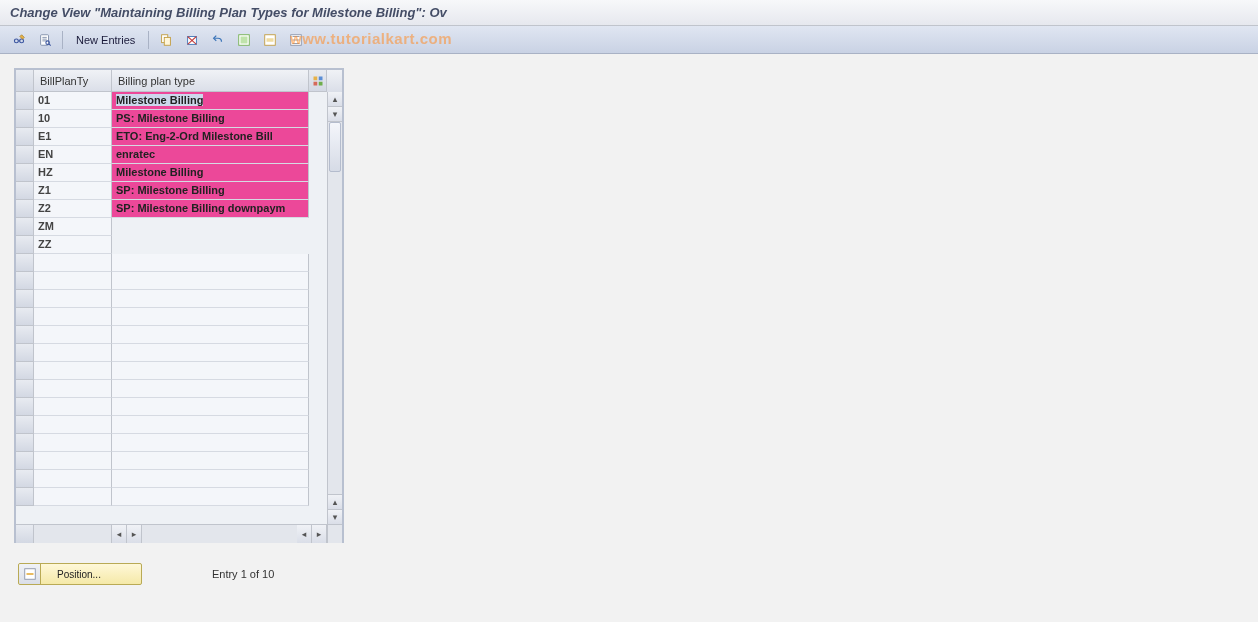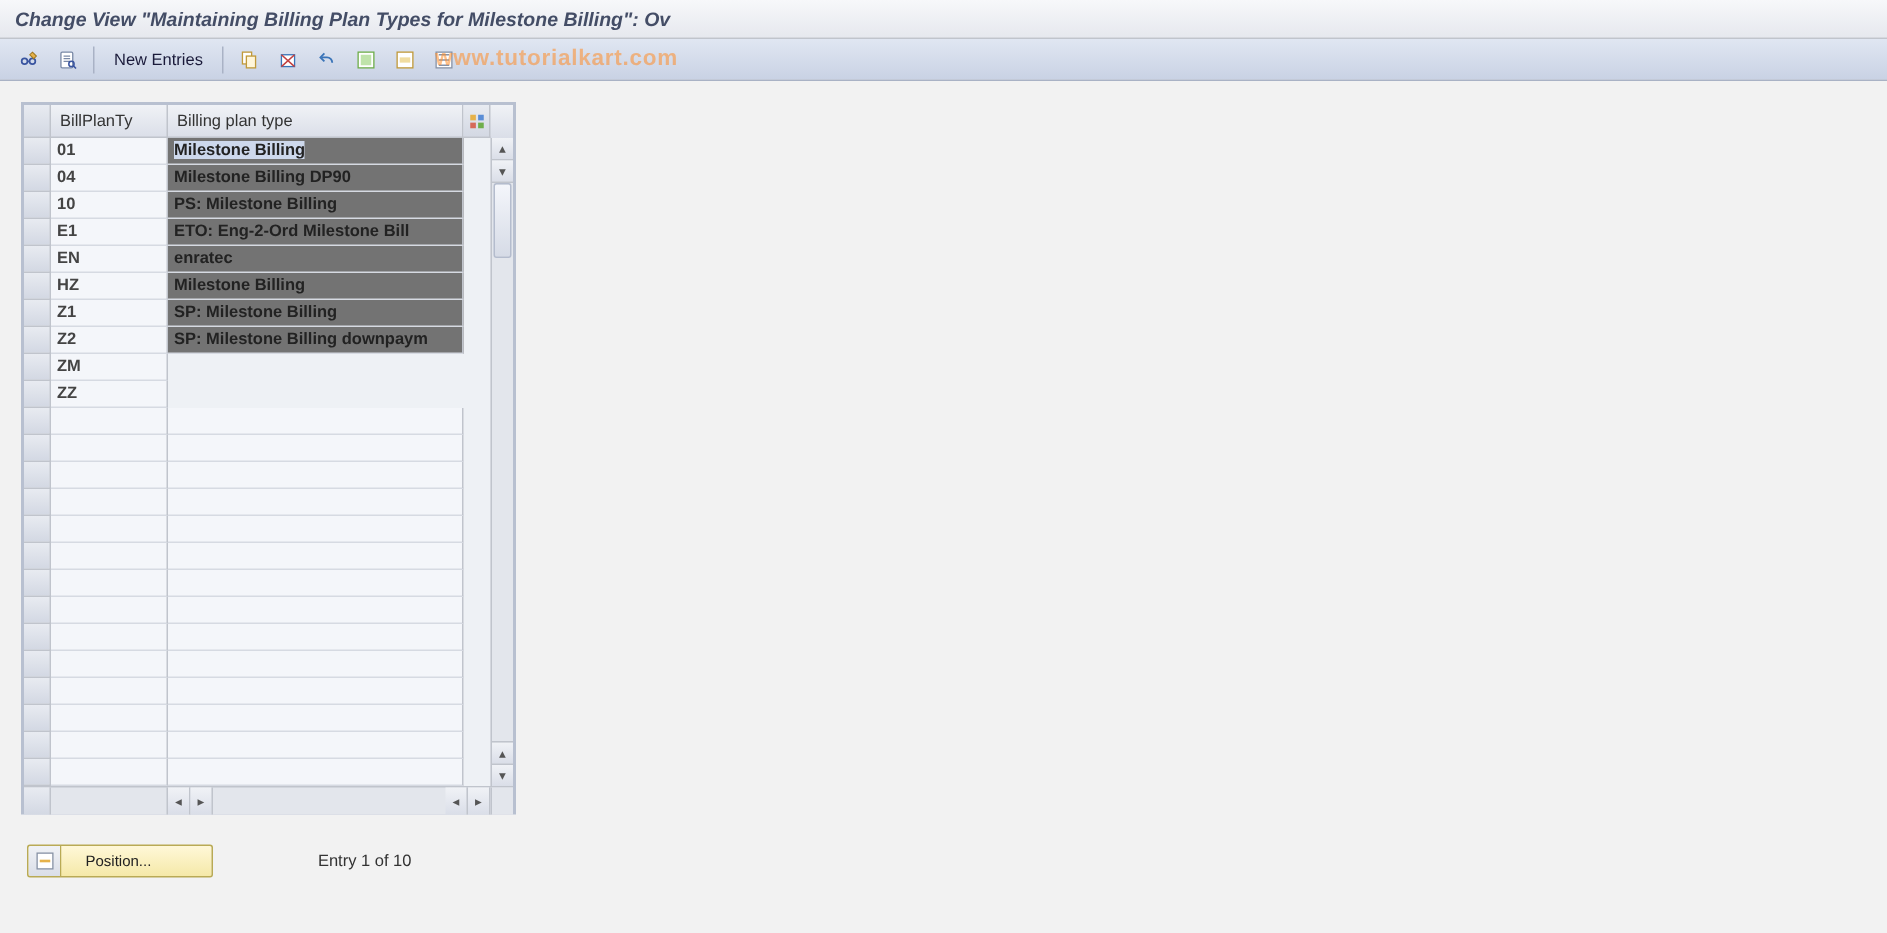--- a/index.html
+++ b/index.html
@@ -95,21 +95,21 @@
     width: 18px; background: linear-gradient(#e8ebf1,#d3d8e3);
     border-right: 1px solid #c0c4cc; border-bottom: 1px solid #c0c4cc;
     cursor: pointer;
   }
   .tcell {
     border-right: 1px solid #c0c4cc; border-bottom: 1px solid #d6dae2;
     padding: 2px 4px; font-size: 11px;
     white-space: nowrap; overflow: hidden; text-overflow: ellipsis; font-weight: bold;
   }
   .tcell.c1 { width: 78px; background: #f4f6fa; color: #444; }
-  .tcell.c2 { width: 197px; background: #737373; }
+  .tcell.c2 { width: 197px; background: #ec4899; }
   .tcell.c2.empty { background: #f4f6fa; }
   .tcell.c1.empty { background: #f4f6fa; }
   .tcell.c2 span.sel-text { background: #cdd8ec; }
 
   .vscroll {
     width: 15px; background: #e3e6ec; border-left: 1px solid #c0c4cc;
     display: flex; flex-direction: column;
   }
   .vscroll .arrow {
     height: 15px; display:flex;align-items:center;justify-content:center;
@@ -249,25 +249,20 @@
 
     <div class="table-body">
       <div class="rows-container" id="rows-container">
           <div class="trow">
             <div class="tcell-sel"></div>
             <div class="tcell c1">01</div>
             <div class="tcell c2"><span class="sel-text">Milestone Billing</span></div>
           </div>
           <div class="trow">
             <div class="tcell-sel"></div>
-            <div class="tcell c1">04</div>
-            <div class="tcell c2">Milestone Billing DP90</div>
-          </div>
-          <div class="trow">
-            <div class="tcell-sel"></div>
             <div class="tcell c1">10</div>
             <div class="tcell c2">PS: Milestone Billing</div>
           </div>
           <div class="trow">
             <div class="tcell-sel"></div>
             <div class="tcell c1">E1</div>
             <div class="tcell c2">ETO: Eng-2-Ord Milestone Bill</div>
           </div>
           <div class="trow">
             <div class="tcell-sel"></div>

